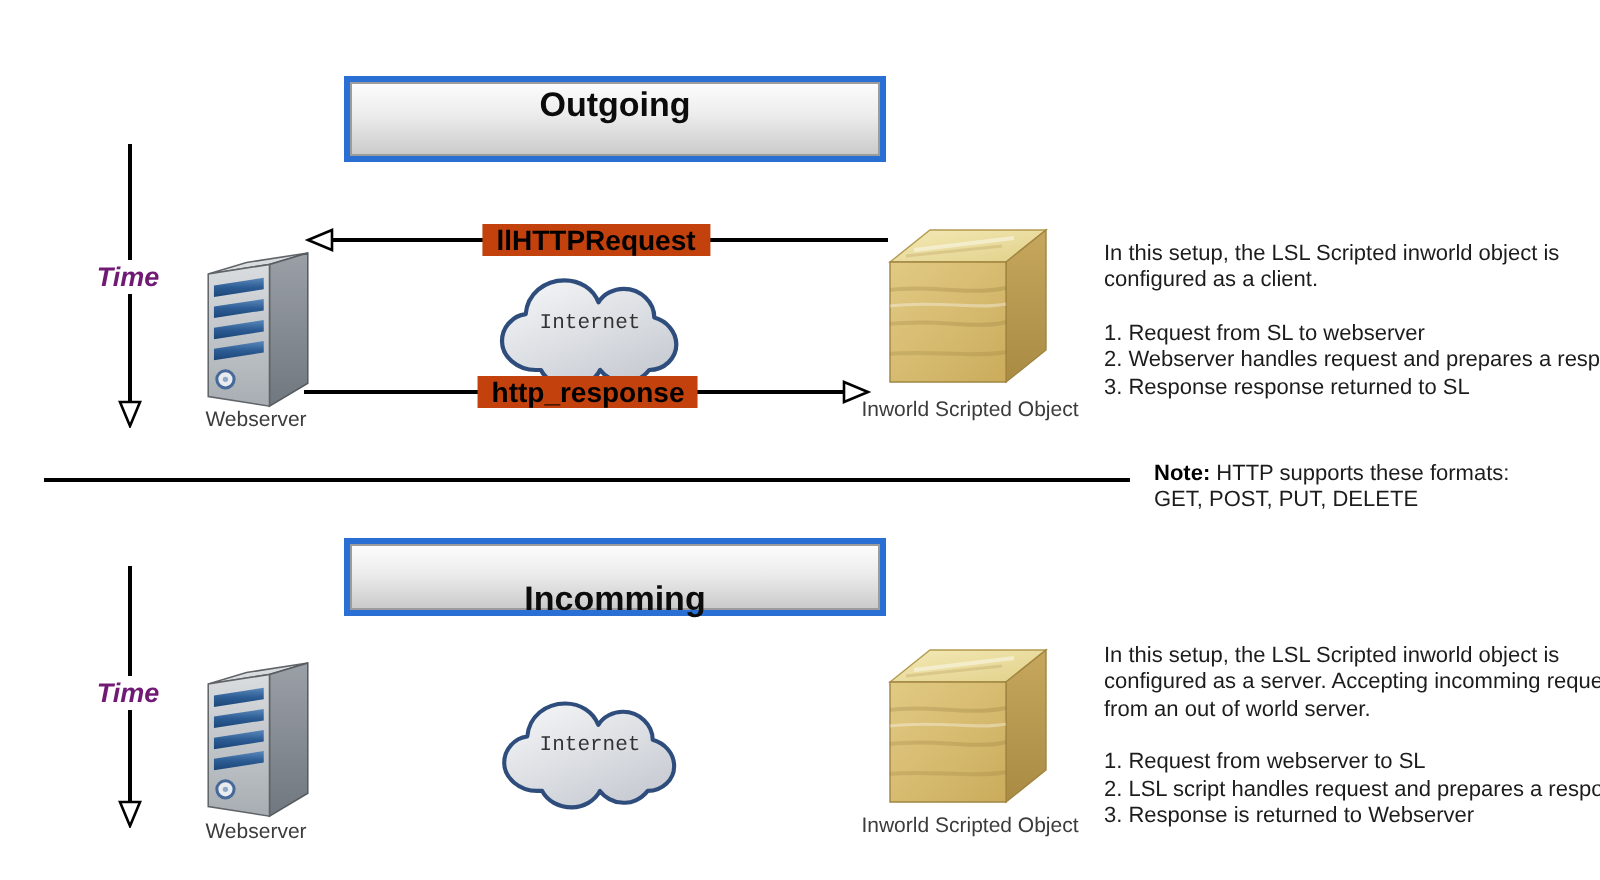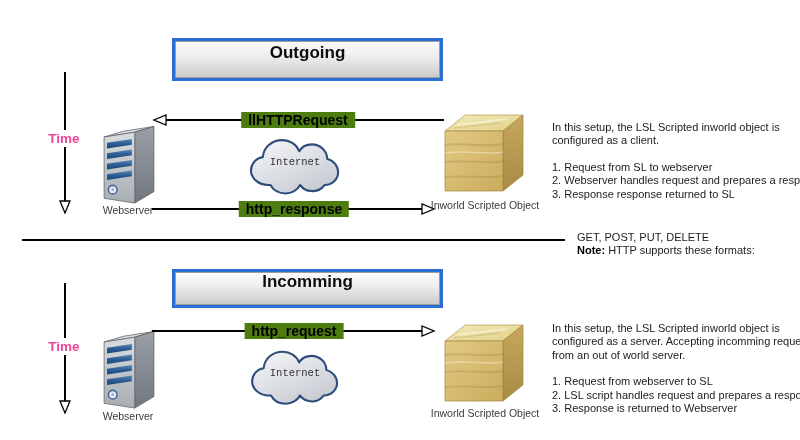--- a/index.html
+++ b/index.html
@@ -12,23 +12,23 @@
   .title-box{position:absolute;border:3px solid var(--accent_blue,#2a6fd4);
              background:linear-gradient(180deg,#fdfdfd 0%,#ececec 45%,#c9c9c9 100%);
              box-shadow:inset 0 0 0 1px #9c9c9c;text-align:center;}
   .title-box .t{font-size:17px;font-weight:bold;line-height:19px;margin-top:2px;color:#0c0c0c;}
   .title-box .s{font-size:12.5px;font-weight:bold;line-height:14px;color:#0c0c0c;}
 
   
   .h-arrow{position:absolute;height:18px;}
   .h-arrow svg{position:absolute;left:0;top:0;}
   .arrow-label{position:absolute;left:50%;top:50%;transform:translate(-50%,-50%);
-               background:#4d7c0f;padding:0 7px;font-weight:bold;font-size:14px;white-space:nowrap;color:#000;}
+               background:#c2410c;padding:0 7px;font-weight:bold;font-size:14px;white-space:nowrap;color:#000;}
   .time-label{position:absolute;background:#fff;font-weight:bold;font-size:13.5px;
-              text-align:center;color:#ec4899;padding:1px 0;}
+              text-align:center;color:#701a75;padding:1px 0;font-style:italic;}
 
   
   .icon-label{position:absolute;font-size:10.5px;color:#3c3c3c;text-align:center;white-space:nowrap;}
 
   
   .cloud{position:absolute;}
   .cloud svg{position:absolute;left:0;top:0;}
   .cloud .cloud-text{position:absolute;left:50%;top:48%;transform:translate(-50%,-50%);
                      font-size:10.5px;color:#333;font-family:Liberation Mono, monospace;}
 
@@ -119,21 +119,21 @@
     <svg width="110" height="68" viewBox="0 0 130 80">
       <path d="M33,66 C22,66 13,58 13,49 C13,41 19,34 27,33 C28,21 38,13 50,13
                C59,13 67,18 70,26 C73,21 79,18 85,18 C95,18 103,26 103,35
                C110,37 116,43 116,51 C116,59 109,66 100,66 C96,71 90,74 84,73
                C79,73 74,70 71,66 C68,72 61,76 54,76 C46,76 39,72 36,66
                C35,66 34,66 33,66 Z" fill="url(#cloudGrad)" stroke="#2e4d7c" stroke-width="2.5" stroke-linejoin="round"></path>
     </svg>
     <span class="cloud-text">Internet</span>
   </div>
 
-  <div class="h-arrow" style="left:152px;top:200px;width:284px;text-align:right;">
+  <div class="h-arrow" style="left:152px;top:187px;width:284px;text-align:right;">
     <svg width="284" height="18" viewBox="0 0 284 18">
       <line x1="0" y1="9" x2="270" y2="9" stroke="#000" stroke-width="2"></line>
       <polygon points="270,4 270,14 282,9" fill="#fff" stroke="#000" stroke-width="1.3"></polygon>
     </svg>
     <span class="arrow-label">http_response</span>
   </div>
 
   <svg class="abs" style="left:443px;top:107px;" width="84" height="90" viewBox="0 0 84 90">
     <polygon points="2,24 22,8 80,8 60,24" fill="url(#cubeTop)" stroke="#b49a4e" stroke-width="0.7"></polygon>
     <polygon points="60,24 80,8 80,68 60,84" fill="url(#cubeSide)" stroke="#a08540" stroke-width="0.7"></polygon>
@@ -155,28 +155,28 @@
     <div>
       <div>1. Request from SL to webserver</div>
       <div>2. Webserver handles request and prepares a response</div>
       <div>3. Response response returned to SL</div>
     </div>
   </div>
 
   <div class="divider" style="left:22px;top:239px;width:543px;height:2px;"></div>
 
   <div class="note" style="left:577px;top:231px;">
-    <div>GET, POST, PUT, DELETE</div>
     <div>
       <b>Note:</b><span> HTTP supports these formats:</span>
     </div>
+    <div>GET, POST, PUT, DELETE</div>
   </div>
 
   <div class="title-box" style="left:172px;top:269px;width:265px;height:33px;">
-    <div class="t" style="margin-top:0;">Incomming</div>
+    <div class="t" style="margin-top:18px;">Incomming</div>
   </div>
 
   <svg class="abs" style="left:57px;top:283px;" width="16" height="131" viewBox="0 0 16 131">
     <line x1="8" y1="0" x2="8" y2="118" stroke="#000" stroke-width="2"></line>
     <polygon points="3,118 13,118 8,130" fill="#fff" stroke="#000" stroke-width="1.3"></polygon>
   </svg>
   <div class="time-label" style="left:40px;top:338px;width:48px;">Time</div>
 
   <svg class="abs" style="left:99px;top:320px;" width="60" height="90" viewBox="0 0 62 94">
     <polygon points="5,23 25,17 57,12 37,18" fill="url(#srvTop)" stroke="#606468" stroke-width="0.8"></polygon>
@@ -184,27 +184,20 @@
     <polygon points="5,23 37,18 37,92 5,87" fill="url(#srvFront)" stroke="#606468" stroke-width="0.8"></polygon>
     <polygon points="8,29 34,25 34,31 8,35" fill="url(#stripe)"></polygon>
     <polygon points="8,40 34,36 34,42 8,46" fill="url(#stripe)"></polygon>
     <polygon points="8,51 34,47 34,53 8,57" fill="url(#stripe)"></polygon>
     <polygon points="8,62 34,58 34,64 8,68" fill="url(#stripe)"></polygon>
     <circle cx="14" cy="78" r="4.5" fill="#e9ecef" stroke="#46699a" stroke-width="1.6"></circle>
     <circle cx="14" cy="78" r="1.4" fill="#8fa8c6"></circle>
   </svg>
   <div class="icon-label" style="left:97px;top:410px;width:62px;">Webserver</div>
 
-  <div class="h-arrow" style="left:152px;top:322px;width:284px;">
-    <svg width="284" height="18" viewBox="0 0 284 18">
-      <line x1="0" y1="9" x2="270" y2="9" stroke="#000" stroke-width="2"></line>
-      <polygon points="270,4 270,14 282,9" fill="#fff" stroke="#000" stroke-width="1.3"></polygon>
-    </svg>
-    <span class="arrow-label">http_request</span>
-  </div>
 
   <div class="cloud" style="left:240px;top:341px;width:110px;height:66px;">
     <svg width="110" height="66" viewBox="0 0 130 80">
       <path d="M33,66 C22,66 13,58 13,49 C13,41 19,34 27,33 C28,21 38,13 50,13
                C59,13 67,18 70,26 C73,21 79,18 85,18 C95,18 103,26 103,35
                C110,37 116,43 116,51 C116,59 109,66 100,66 C96,71 90,74 84,73
                C79,73 74,70 71,66 C68,72 61,76 54,76 C46,76 39,72 36,66
                C35,66 34,66 33,66 Z" fill="url(#cloudGrad)" stroke="#2e4d7c" stroke-width="2.5" stroke-linejoin="round"></path>
     </svg>
     <span class="cloud-text">Internet</span>

